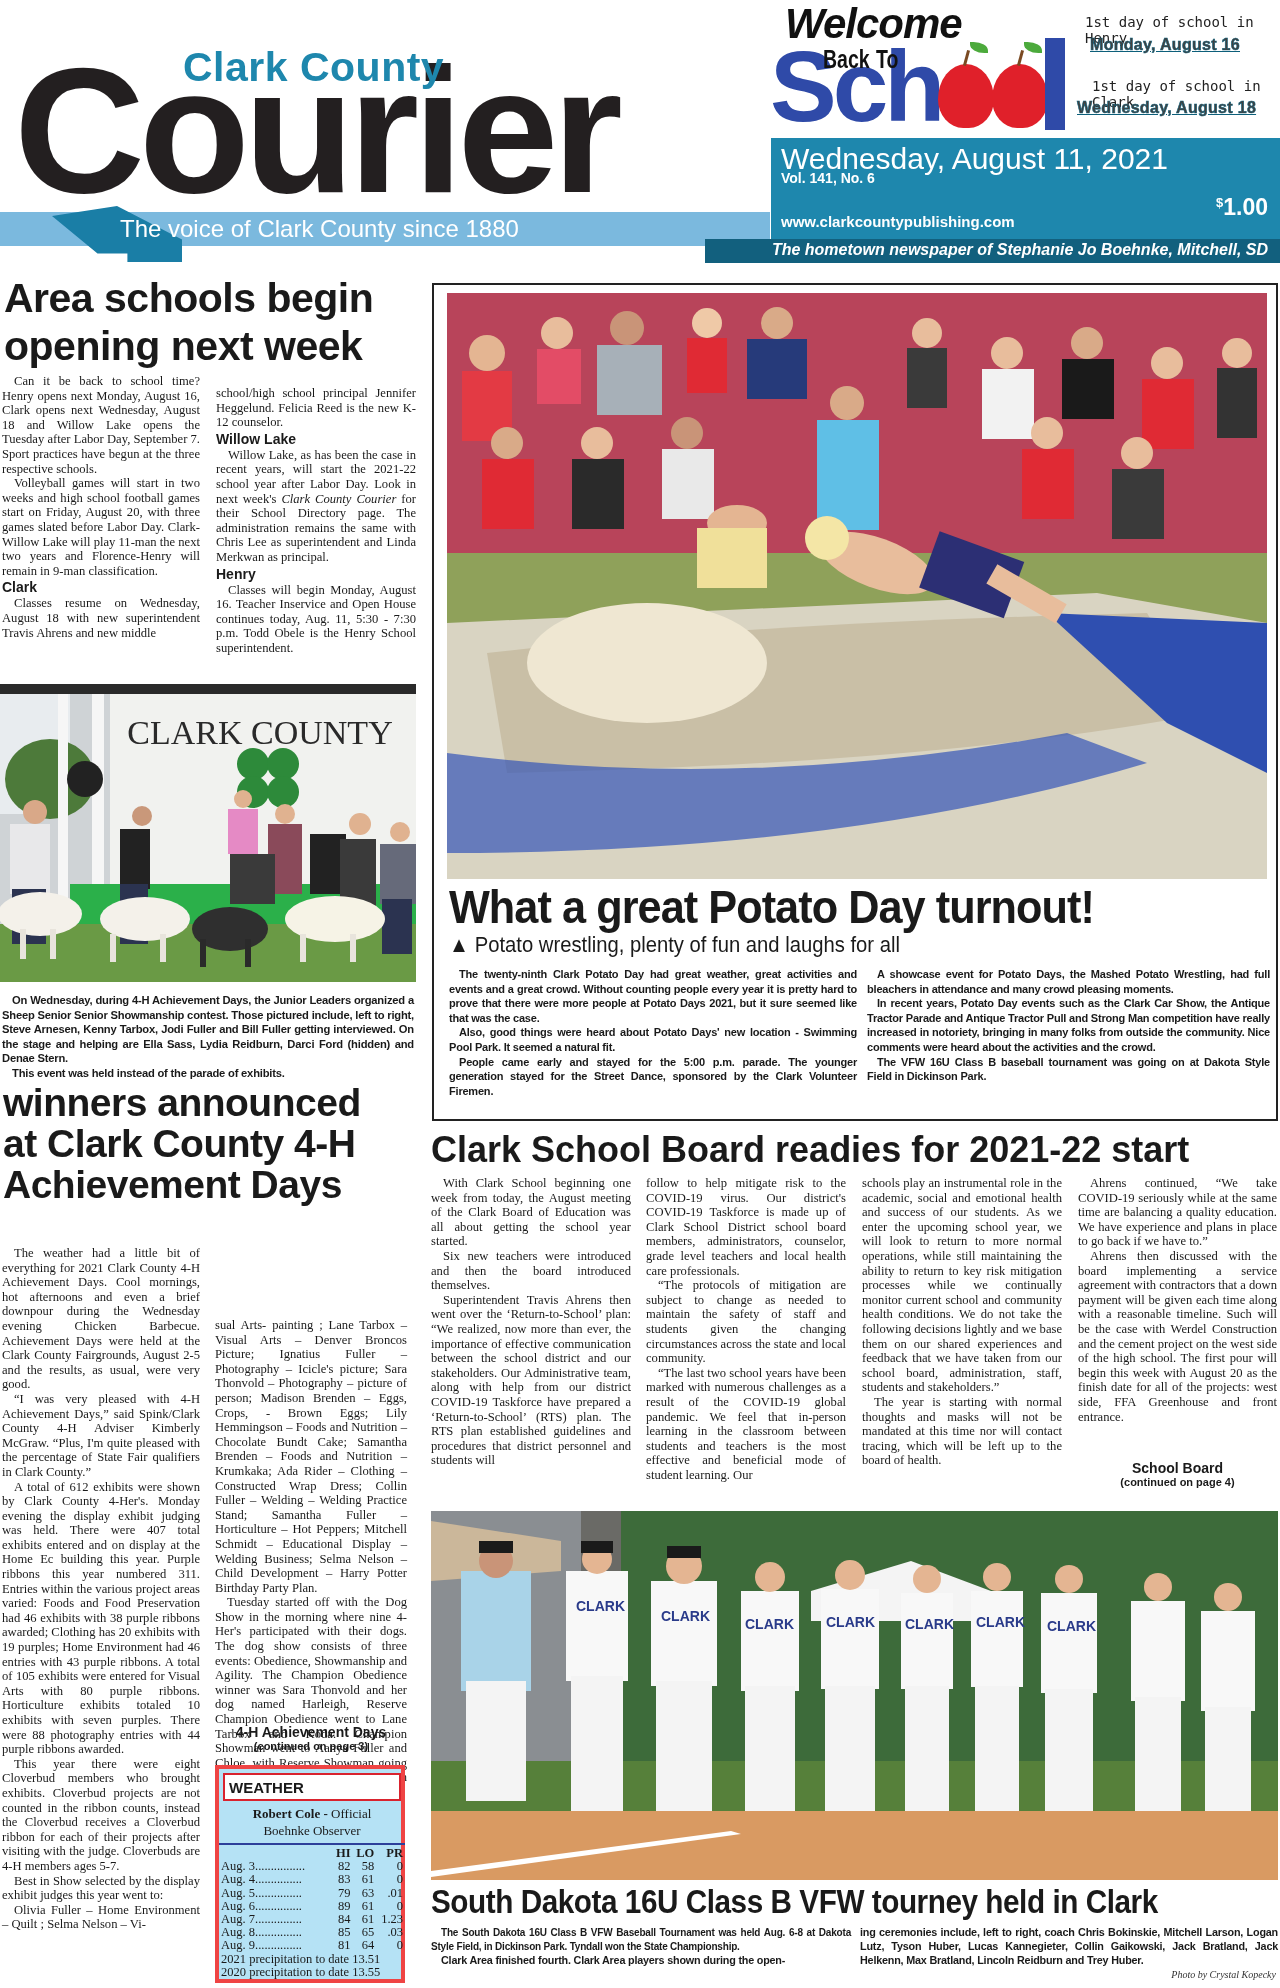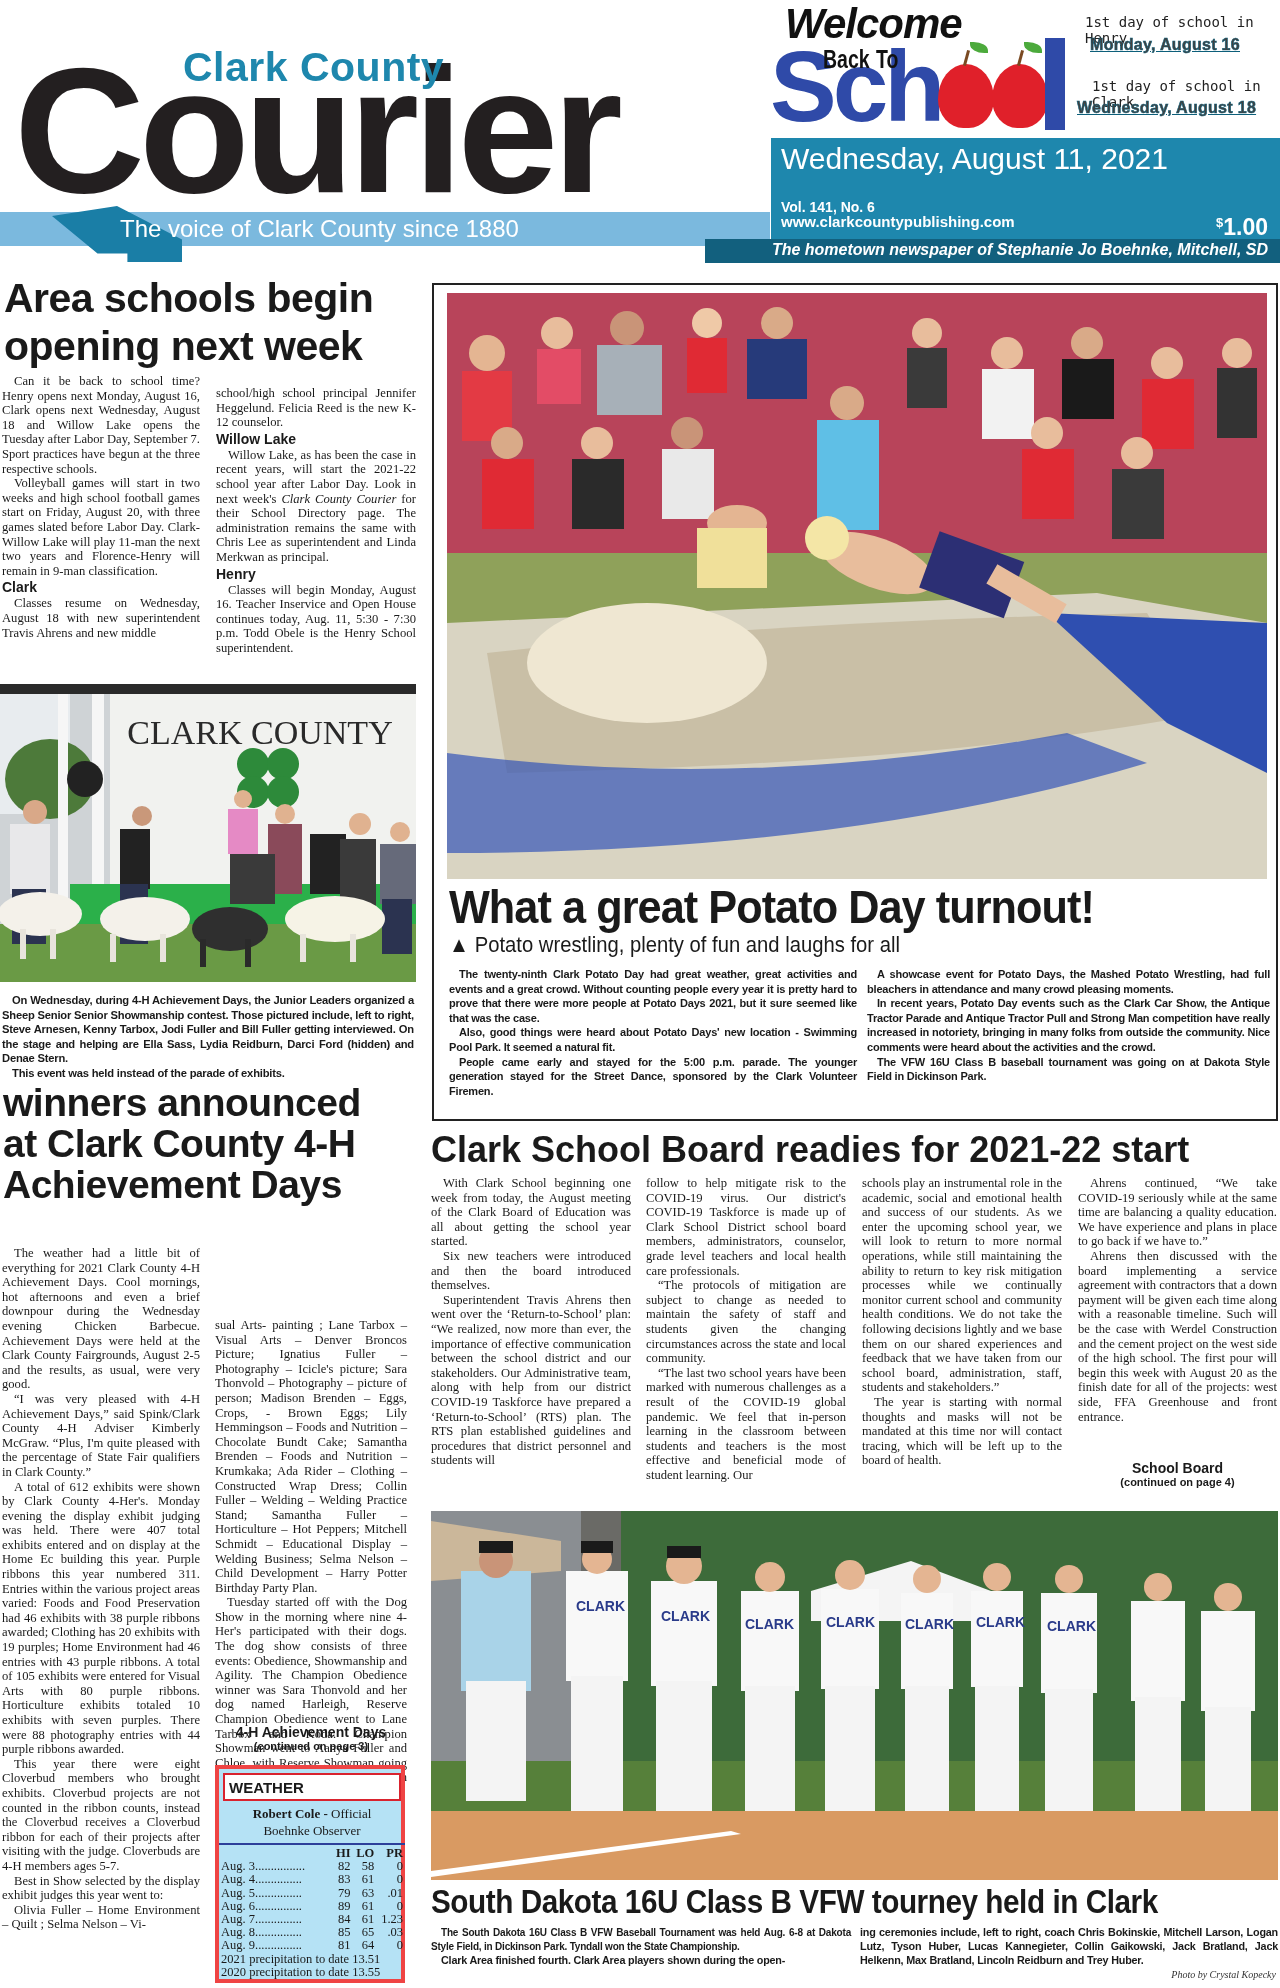--- a/index.html
+++ b/index.html
@@ -23,23 +23,23 @@
   .apple::after { content: ""; position: absolute; left: 32px; top: -22px; width: 18px; height: 11px; background: #4caa3c; border-radius: 0 80% 0 80%; }
   .apple1 { left: 938px; top: 64px; }
   .apple2 { left: 992px; top: 64px; }
   .wb-l { left: 1045px; top: 38px; width: 20px; height: 92px; background: #2f4aa8; }
 
   .sd-label { font: 14px "DejaVu Sans Mono", monospace; color: #222; }
   .sd-date { font: bold 16px "Liberation Sans", sans-serif; color: #404040; -webkit-text-stroke: 0.6px #0d5f7a; letter-spacing: 0.3px; text-decoration: underline; }
 
   .date-bar { left: 771px; top: 138px; width: 509px; height: 101px; background: #1e87ad; color: #fff; }
   .date-main { left: 10px; top: 4px; font: 30px "Liberation Sans", sans-serif; }
-  .date-vol { left: 10px; top: 61px; font: bold 14px "Liberation Sans", sans-serif; text-align: right; }
+  .date-vol { left: 10px; top: 32px; font: bold 14px "Liberation Sans", sans-serif; text-align: right; }
   .date-url { left: 10px; top: 75px; font: bold 15px "Liberation Sans", sans-serif; }
-  .date-price { right: 12px; top: 76px; font: bold 23px "Liberation Sans", sans-serif; text-align: center; }
+  .date-price { right: 12px; top: 56px; font: bold 23px "Liberation Sans", sans-serif; text-align: center; }
   .date-price sup { font-size: 13px; vertical-align: 8px; }
   .hometown { left: 705px; top: 239px; width: 575px; height: 24px; background: #12607e; color: #fff; font: italic bold 16px "Liberation Sans", sans-serif; text-align: right; padding: 2px 12px 0 0; }
 
   
   .col p { font: 12.6px/14.6px "Liberation Serif", serif; text-align: justify; text-indent: 12px; hyphens: auto; }
   .col h4 { font: bold 14px/16px "Liberation Sans", sans-serif; margin: 1px 0; }
   .col-sans-bold p { font: bold 11.2px/14.6px "Liberation Sans", sans-serif; text-align: justify; text-indent: 10px; letter-spacing: -0.2px; }
 
   .hl { font: bold 40px/46px "Liberation Sans", sans-serif; color: #1a1a1a; letter-spacing: -0.5px; }
 

